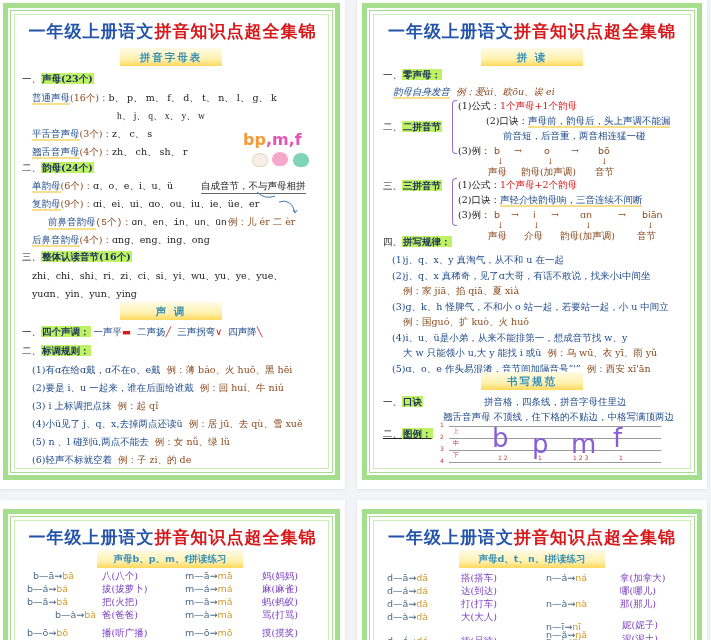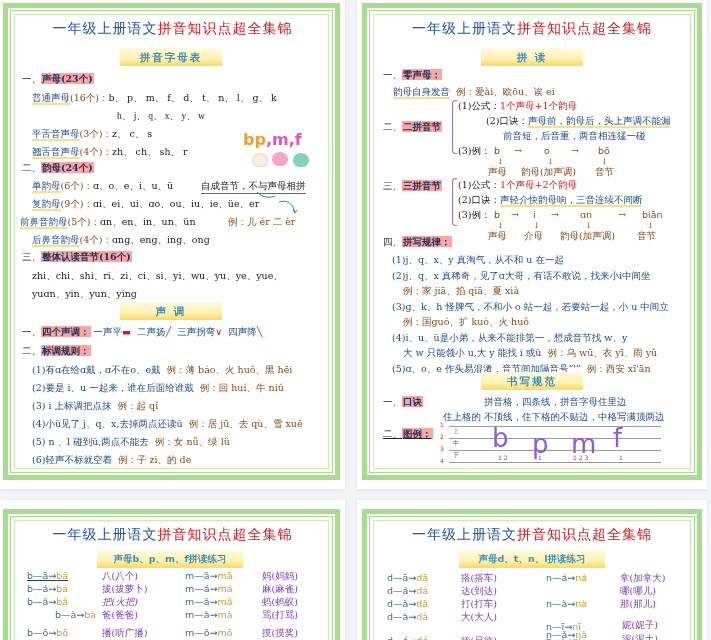--- a/index.html
+++ b/index.html
@@ -5,29 +5,29 @@
   * { box-sizing: border-box; margin: 0; padding: 0; }
   html, body { width: 711px; height: 640px; overflow: hidden; background: #f3f4f7; }
   body { position: relative; font-family: "DejaVu Serif", "Liberation Serif", serif; font-size: 9.5px; color: #1f3f7a; }
 
   .card { position: absolute; background: #fff; box-shadow: 0 1px 3px rgba(0,0,0,0.08); overflow: hidden; }
   .frame { position: absolute; border: 5px solid #a5de8c; }
   .frame-inner { position: absolute; inset: 2px; border: 1.5px solid #a5de8c; background: #fff; }
   .frame-inner2 { position: absolute; inset: 3px; border: 1px solid #c9ecb8; }
 
   .content { position: absolute; left: 0; right: 0; top: 0; bottom: 0; }
-  .main-title { position: absolute; left: 0; right: 0; text-align: center; font-family: "DejaVu Sans", sans-serif; font-weight: normal; font-size: 14px; letter-spacing: 1px; white-space: nowrap; }
+  .main-title { position: absolute; left: 0; right: 0; text-align: center; font-family: "DejaVu Sans", sans-serif; font-weight: bold; font-size: 17px; letter-spacing: 1px; white-space: nowrap; }
   .t-blue { color: #2354a8; }
   .t-red { color: #d7191c; }
 
   .sec-title { position: absolute; height: 18px; text-align: center; line-height: 18px; font-family: "DejaVu Sans", sans-serif; font-weight: bold; font-size: 10.5px; color: #3a8fa8; letter-spacing: 2px;
     background: linear-gradient(to bottom, #fffbe6 0%, #fff1b0 60%, #ffd95c 100%); white-space: nowrap; text-shadow: 0 0 1px #fff; }
 
   .line { position: absolute; white-space: nowrap; }
-  .hl { background: #fca5a5; color: #1a2f5a; padding: 0 1px; font-weight: bold; }
+  .hl { background: #bef264; color: #1a2f5a; padding: 0 1px; font-weight: bold; }
   .dark { color: #222; }
   .brown { color: #8b4a1e; }
   .red { color: #d7191c; }
   .ul { border-bottom: 2px solid #f8e08a; }
   .sub { color: #1f4a8a; }
   .mono { font-family: "DejaVu Sans", sans-serif; }
 
   .bracket { position: absolute; border: 1.5px solid #9b6fc2; border-right: none; border-radius: 4px 0 0 4px; width: 5px; }
   .arrow-down { position: absolute; color: #8b4a1e; font-size: 8px; }
 
@@ -87,21 +87,21 @@
       <span class="sub ul">单韵母</span><span class="brown">(6个)：</span><span class="dark">ɑ、o、e、i、u、ü</span>
     </div>
     <div class="line dark" style="left:201px;top:180px;border-bottom:1.5px solid #666;">自成音节，不与声母相拼</div>
     <div class="line" style="left:32px;top:198px;">
       <span class="sub ul">复韵母</span><span class="brown">(9个)：</span><span class="dark">ɑi、ei、ui、ɑo、ou、iu、ie、üe、er</span>
     </div>
     <svg style="position:absolute;left:255px;top:190px;" width="50" height="30">
         <path d="M2 2 Q10 10 20 6 M24 12 Q36 8 40 22" stroke="#3a7ab8" stroke-width="1" fill="none"></path>
         <path d="M38 20 l2 3 l2 -3" stroke="#3a7ab8" fill="none"></path>
       </svg>
-    <div class="line" style="left:20px;top:216px;">
+    <div class="line" style="left:48px;top:216px;font-family:Liberation Mono, monospace;">
       <span class="sub ul">前鼻音韵母</span><span class="brown">(5个)：</span><span class="dark">ɑn、en、in、un、ün</span>
     </div>
     <div class="line brown" style="left:228px;top:216px;">例：儿 ér  二 èr</div>
     <div class="line" style="left:32px;top:234px;">
       <span class="sub ul">后鼻音韵母</span><span class="brown">(4个)：</span><span class="dark">ɑng、eng、ing、ong</span>
     </div>
 
     <div class="line dark" style="left:22px;top:251px;">
       <span>三、</span><span class="hl">整体认读音节(16个)</span>
     </div>
@@ -137,21 +137,21 @@
   </div>
   <div class="content">
     <div class="main-title" style="top:20px;">
       <span class="t-blue">一年级上册语文</span><span class="t-red">拼音知识点超全集锦</span>
     </div>
     <div class="sec-title" style="left:124px;top:48px;width:102px;">拼  读</div>
 
     <div class="line dark" style="left:26px;top:69px;">
       <span>一、</span><span class="hl">零声母：</span>
     </div>
-    <div class="line" style="left:36px;top:86px;">
+    <div class="line" style="left:36px;top:86px;font-style:italic;">
       <span class="sub ul">韵母自身发音</span>&nbsp;&nbsp;<span class="brown">例：爱ài、欧ōu、诶 ei</span>
     </div>
 
     <div class="bracket" style="left:95px;top:100px;height:54px;"></div>
     <div class="line dark" style="left:26px;top:121px;">
       <span>二、</span><span class="hl">二拼音节</span>
     </div>
     <div class="line" style="left:101px;top:100px;"><span class="dark">(1)公式：</span><span class="red">1个声母+1个韵母</span></div>
     <div class="line" style="left:101px;top:115px;margin-left:28px;"><span class="dark">(2)口诀：</span><span class="sub ul">声母前，韵母后，头上声调不能漏</span></div>
     <div class="line sub" style="left:146px;top:130px;">前音短，后音重，两音相连猛一碰</div>
@@ -206,21 +206,21 @@
     <div class="line sub" style="left:35px;top:332px;">(4)i、u、ü是小弟，从来不能排第一，想成音节找 w、y</div>
     <div class="line" style="left:46px;top:347px;"><span class="sub">大 w 只能领小 u,大 y 能找 i 或ü</span>&nbsp;&nbsp;<span class="brown">例：乌 wū、衣 yī、雨 yǔ</span></div>
     <div class="line" style="left:35px;top:363px;"><span class="sub">(5)ɑ、o、e 作头易混淆，音节间加隔音号“'”</span>&nbsp;&nbsp;<span class="brown">例：西安 xī'ān</span></div>
 
     <div class="sec-title" style="left:124px;top:372px;width:102px;">书写规范</div>
 
     <div class="line dark" style="left:26px;top:396px;">
       <span>一、</span><span class="hl">口诀</span>
     </div>
     <div class="line sub" style="left:82px;top:396px;margin-left:45px;">拼音格，四条线，拼音字母住里边</div>
-    <div class="line sub" style="left:86px;top:411px;">住上格的 不顶线，住下格的不贴边，中格写满顶两边</div>
+    <div class="line sub" style="left:86px;top:411px;">翘舌音声母 不顶线，住下格的不贴边，中格写满顶两边</div>
     <div class="line dark" style="left:26px;top:428px;text-decoration:underline;">
       <span>二、</span><span class="hl">图例：</span>
     </div>
 
     <div class="grid4" style="left:92px;top:426px;width:212px;height:37px;">
       <div class="gl" style="top:0;"></div>
       <div class="gl" style="top:12px;"></div>
       <div class="gl" style="top:24px;"></div>
       <div class="gl" style="top:36px;"></div>
     </div>
@@ -247,32 +247,32 @@
     <div class="frame-inner">
         <div class="frame-inner2"></div>
       </div>
   </div>
   <div class="content">
     <div class="main-title" style="top:26px;">
       <span class="t-blue">一年级上册语文</span><span class="t-red">拼音知识点超全集锦</span>
     </div>
     <div class="sec-title" style="left:97px;top:50px;width:146px;letter-spacing:0;font-size:9.5px;">声母b、p、m、f拼读练习</div>
 
-    <div class="drill" style="left:27px;top:70px;text-decoration:underline;"><span class="p1">b—ā→</span><span class="p2">bā</span></div>
+    <div class="drill" style="left:33px;top:70px;"><span class="p1">b—ā→</span><span class="p2">bā</span></div>
     <div class="drill" style="left:102px;top:70px;"><span class="ch">八(八个)</span></div>
     <div class="drill" style="left:185px;top:70px;"><span class="p1">m—ā→</span><span class="p2">mā</span></div>
     <div class="drill" style="left:262px;top:70px;"><span class="ch">妈(妈妈)</span></div>
 
     <div class="drill" style="left:27px;top:83px;"><span class="p1">b—á→</span><span class="p2">bá</span></div>
     <div class="drill" style="left:102px;top:83px;"><span class="ch">拔(拔萝卜)</span></div>
     <div class="drill" style="left:185px;top:83px;"><span class="p1">m—á→</span><span class="p2">má</span></div>
     <div class="drill" style="left:262px;top:83px;"><span class="ch">麻(麻雀)</span></div>
 
     <div class="drill" style="left:27px;top:96px;"><span class="p1">b—ǎ→</span><span class="p2">bǎ</span></div>
-    <div class="drill" style="left:102px;top:96px;font-style:italic;"><span class="ch">把(火把)</span></div>
+    <div class="drill" style="left:102px;top:96px;"><span class="ch">把(火把)</span></div>
     <div class="drill" style="left:185px;top:96px;"><span class="p1">m—ǎ→</span><span class="p2">mǎ</span></div>
     <div class="drill" style="left:262px;top:96px;"><span class="ch">蚂(蚂蚁)</span></div>
 
     <div class="drill" style="left:27px;top:109px;padding-left:28px;"><span class="p1">b—à→</span><span class="p2">bà</span></div>
     <div class="drill" style="left:102px;top:109px;"><span class="ch">爸(爸爸)</span></div>
     <div class="drill" style="left:185px;top:109px;"><span class="p1">m—à→</span><span class="p2">mà</span></div>
     <div class="drill" style="left:262px;top:109px;"><span class="ch">骂(打骂)</span></div>
 
     <div class="drill" style="left:27px;top:127px;"><span class="p1">b—ō→</span><span class="p2">bō</span></div>
     <div class="drill" style="left:102px;top:127px;"><span class="ch">播(听广播)</span></div>

